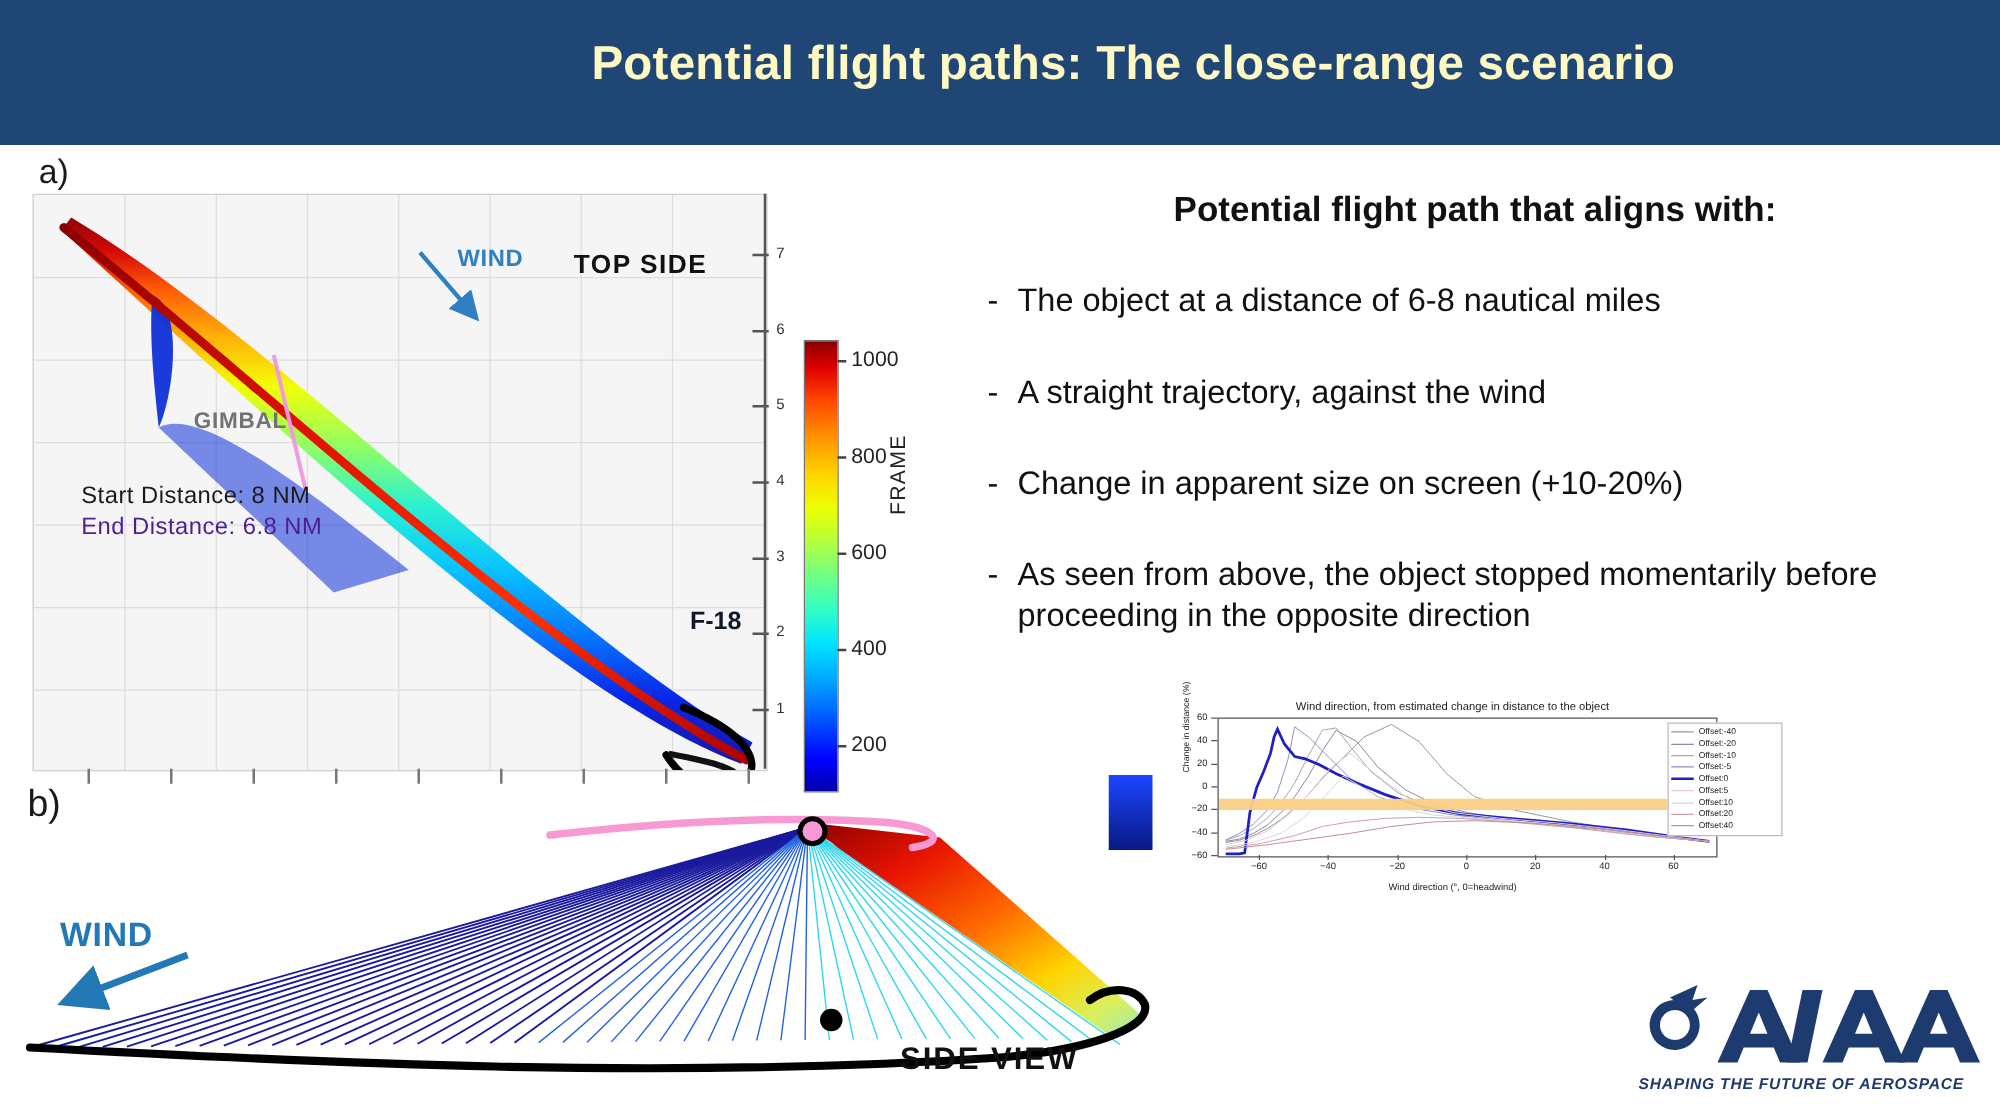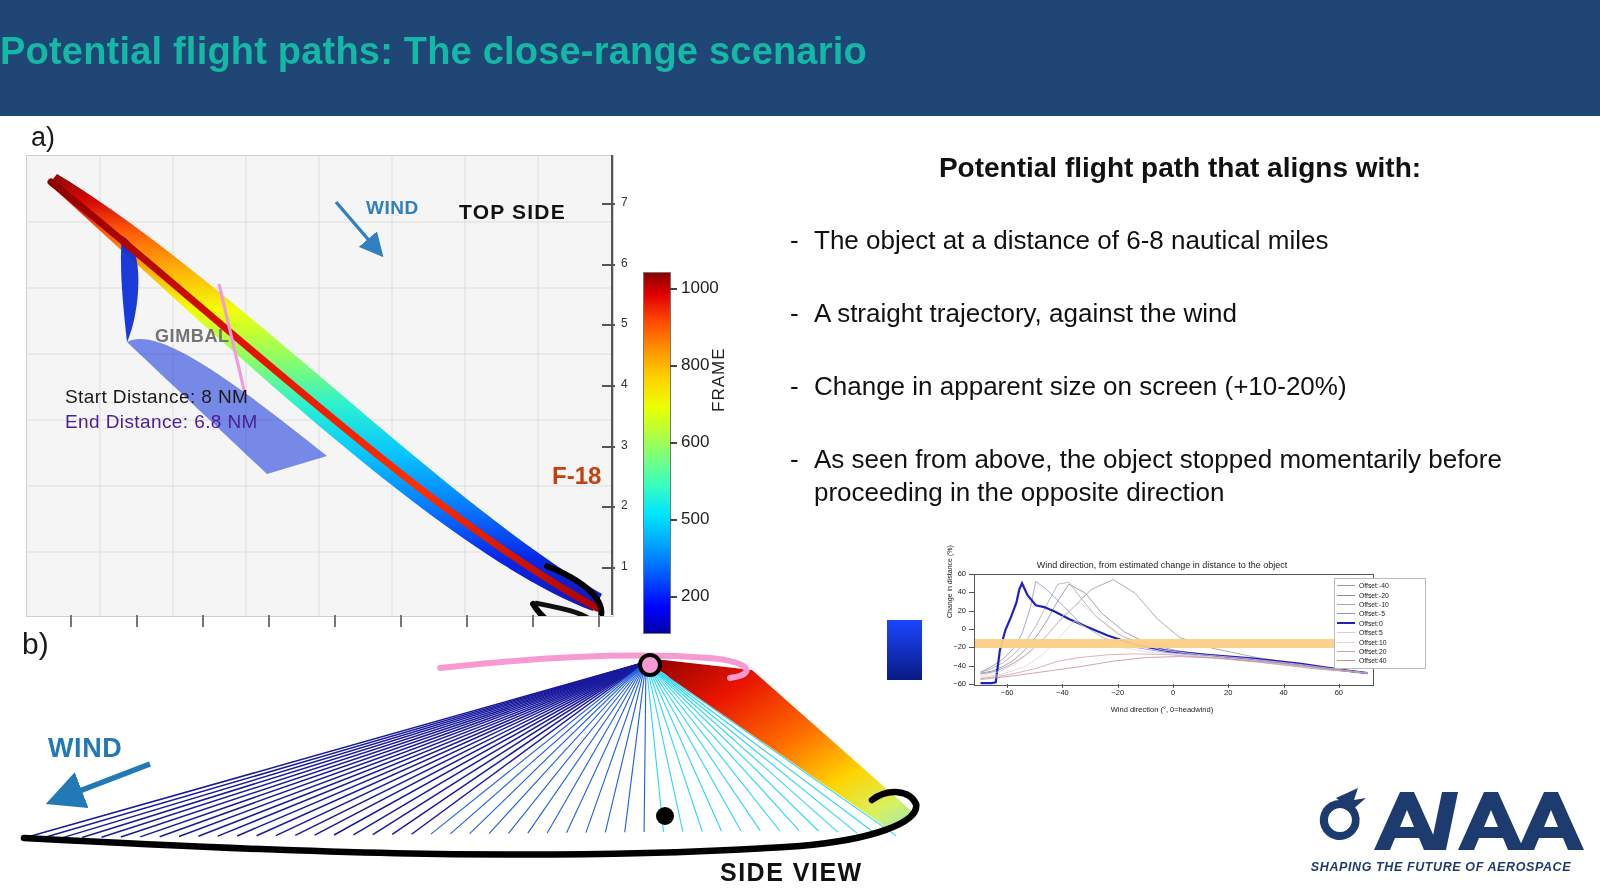--- a/index.html
+++ b/index.html
@@ -1,33 +1,33 @@
 <!DOCTYPE html>
 <html><head>
 <meta charset="utf-8">
 <style>
   html,body{margin:0;padding:0;background:#ffffff;}
   body{width:1600px;height:893px;overflow:hidden;font-family:"Liberation Sans",sans-serif;position:relative;}
 
   
   #header{position:absolute;left:0;top:0;width:1600px;height:116px;background:#1f4675;}
-  #header-title{position:absolute;left:0;top:30px;width:1340px;text-align:left;color:#14b8a6;
+  #header-title{position:absolute;left:0;top:30px;width:1340px;text-align:right;color:#fef9c3;
     font-size:38px;font-weight:bold;letter-spacing:.2px;font-family:"Liberation Sans",sans-serif;}
 
   
   #panel-a-label{position:absolute;left:31px;top:122px;font-size:27px;color:#1a1a1a;}
   #panel-b-label{position:absolute;left:22px;top:627px;font-size:30px;color:#1a1a1a;}
 
   #topview-plot{position:absolute;left:26px;top:155px;width:586px;height:460px;
     background:#f5f5f5;border:1px solid #d0d0d0;overflow:hidden;}
 
   #wind-label-a{position:absolute;left:366px;top:197px;color:#2f7fc1;font-weight:bold;font-size:19px;
     letter-spacing:.5px;}
   #topview-label{position:absolute;left:459px;top:200px;color:#111;font-weight:bold;font-size:21px;letter-spacing:1.2px;}
-  #f18-label{position:absolute;left:552px;top:462px;color:#c2410c;font-weight:bold;font-size:24px;}
+  #f18-label{position:absolute;left:552px;top:486px;color:#0f172a;font-weight:bold;font-size:20px;}
   #gimbal-label-a{position:absolute;left:155px;top:326px;color:#737373;font-weight:bold;font-size:18px;letter-spacing:.6px;}
   #start-dist{position:absolute;left:65px;top:386px;color:#1a1a1a;font-size:19px;letter-spacing:.4px;}
   #end-dist{position:absolute;left:65px;top:411px;color:#4c1d95;font-size:19px;letter-spacing:.4px;}
 
   
   #yaxis{position:absolute;left:611px;top:155px;width:34px;height:460px;}
   #yaxis .spine{position:absolute;left:0;top:0;width:2px;height:460px;background:#555;}
   #yaxis .tick{position:absolute;left:-9px;width:13px;height:2px;background:#555;}
   #yaxis .ticklabel{position:absolute;left:10px;font-size:12px;color:#333;transform:translateY(-8px);}
 
@@ -44,21 +44,21 @@
       #ffd000 71%, #ff9000 79%, #ff4500 87%, #e00000 94%, #8b0000 100%);
     border:1px solid #777;}
   #colorbar-wrap .cb-tick{position:absolute;left:27px;width:7px;height:2px;background:#444;}
   #colorbar-wrap .cb-label{position:absolute;left:38px;font-size:17px;color:#222;transform:translateY(-10px);}
   #colorbar-title{position:absolute;left:66px;top:140px;font-size:17px;color:#222;
     transform:rotate(-90deg);transform-origin:left top;letter-spacing:1px;white-space:nowrap;}
 
   
   #sideview{position:absolute;left:10px;top:618px;width:950px;height:270px;}
   #wind-label-b{position:absolute;left:48px;top:733px;color:#2279b5;font-weight:bold;font-size:27px;letter-spacing:.6px;}
-  #sideview-label{position:absolute;left:720px;top:833px;color:#111;font-weight:bold;font-size:25px;letter-spacing:1.5px;margin-top:25px;}
+  #sideview-label{position:absolute;left:720px;top:833px;color:#111;font-weight:bold;font-size:25px;letter-spacing:1.5px;}
 
   
   #bullets-title{position:absolute;left:770px;top:152px;width:820px;text-align:center;
     font-size:28px;font-weight:bold;color:#111;}
   .bullet{position:absolute;left:790px;width:720px;font-size:26px;color:#111;line-height:1.28;}
   .bullet .dash{position:absolute;left:0;top:0;width:34px;}
   .bullet .btext{display:block;margin-left:24px;}
   #bullet-0{top:224px;}
   #bullet-1{top:297px;}
   #bullet-2{top:370px;}
@@ -204,21 +204,21 @@
 <div id="colorbar-wrap">
   <div id="colorbar"></div>
   <div id="colorbar-title">FRAME</div>
 <div class="cb-tick" style="top: 16px;"></div>
     <div class="cb-label" style="top: 16px;">1000</div>
     <div class="cb-tick" style="top: 93px;"></div>
     <div class="cb-label" style="top: 93px;">800</div>
     <div class="cb-tick" style="top: 170px;"></div>
     <div class="cb-label" style="top: 170px;">600</div>
     <div class="cb-tick" style="top: 247px;"></div>
-    <div class="cb-label" style="top: 247px;">500</div>
+    <div class="cb-label" style="top: 247px;">400</div>
     <div class="cb-tick" style="top: 324px;"></div>
     <div class="cb-label" style="top: 324px;">200</div>
   </div>
 
 <div id="panel-b-label">b)</div>
 
 <svg id="sideview" viewBox="0 0 950 270">
   <defs>
     <linearGradient id="sideFan" x1="0" y1="1" x2="1" y2="0">
       <stop offset="0%" stop-color="#1a1a9e"></stop>

